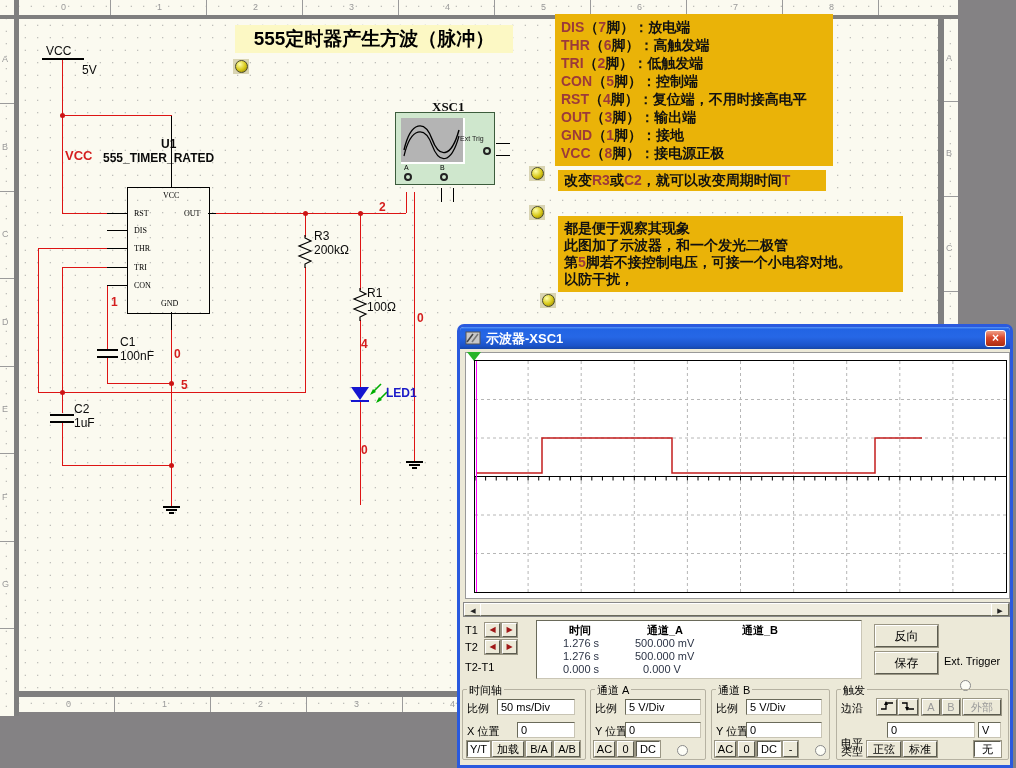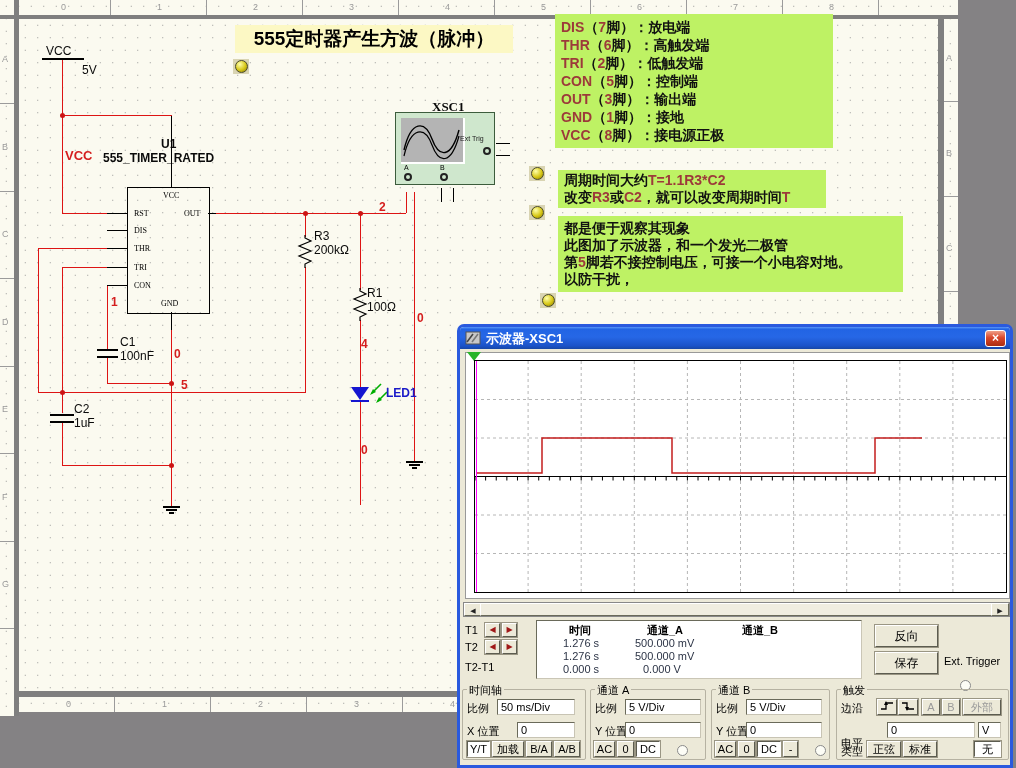--- a/index.html
+++ b/index.html
@@ -17,21 +17,21 @@
   
   .wire{position:absolute;background:#dd1414;}
   .bwire{position:absolute;background:#000;}
   .junction{position:absolute;width:5px;height:5px;border-radius:50%;background:#cc1414;}
   .netlabel{position:absolute;color:#d41e1e;font-size:12px;font-weight:600;}
   .complabel{position:absolute;color:#0a0a0a;font-size:12px;white-space:nowrap;}
   .chip{position:absolute;border:1px solid #000;}
   .pintxt{position:absolute;font-family:"Liberation Serif",serif;font-size:8px;color:#000;}
   .cap-plate{position:absolute;height:2px;background:#000;}
   .gnd-bar{position:absolute;background:#000;height:2px;}
-  .notebox{position:absolute;background:#bef264;color:#111;font-weight:bold;white-space:nowrap;}
+  .notebox{position:absolute;background:#eab308;color:#111;font-weight:bold;white-space:nowrap;}
   .notebox .latin{color:#9c3a3a;}
   .titlebox{position:absolute;background:#fcf8c4;color:#000;font-weight:bold;font-size:19px;
             text-align:center;line-height:28px;}
   .pinwrap{position:absolute;width:16px;height:15px;background:#d9d4b2;}
   .pinball{position:absolute;left:2px;top:1px;width:11px;height:11px;border-radius:50%;
            background:radial-gradient(circle at 35% 30%,#ffffa8,#d7c716 55%,#85760a);
            border:1px solid #4a4a2a;}
   
   #scope-win{position:absolute;left:457px;top:324px;width:556px;height:444px;
              background:#ece9d8;border:3px solid #2a5ade;border-radius:7px 7px 0 0;box-sizing:border-box;}
@@ -150,26 +150,26 @@
   <div class="borderbar" style="left:14px;top:0;width:5px;height:716px;"></div>
   <div class="borderbar" style="left:938px;top:15px;width:6px;height:681px;"></div>
   <div class="borderbar" style="left:14px;top:691px;width:930px;height:6px;"></div>
 
   <div class="titlebox" style="left:235px;top:25px;width:278px;height:28px;">555定时器产生方波（脉冲）</div>
   <div class="notebox" style="left:555px;top:14px;width:266px;padding:4px 6px;font-size:14px;line-height:18px;">
       <div><span class="latin">DIS</span>（<span class="latin">7</span>脚）：放电端</div>
       <div><span class="latin">THR</span>（<span class="latin">6</span>脚）：高触发端</div>
       <div><span class="latin">TRI</span>（<span class="latin">2</span>脚）：低触发端</div>
       <div><span class="latin">CON</span>（<span class="latin">5</span>脚）：控制端</div>
+      <div><span class="latin">RST</span>（<span class="latin">4</span>脚）：复位端，不用时接高电平</div>
       <div><span class="latin">OUT</span>（<span class="latin">3</span>脚）：输出端</div>
       <div><span class="latin">GND</span>（<span class="latin">1</span>脚）：接地</div>
       <div><span class="latin">VCC</span>（<span class="latin">8</span>脚）：接电源正极</div>
     </div>
   <div class="notebox" style="left:558px;top:170px;width:256px;padding:2px 6px;font-size:14px;line-height:17px;">
-      <div>周期时间大约<span class="latin">T=1.1R3*C2</span></div>
       <div>改变<span class="latin">R3</span>或<span class="latin">C2</span>，就可以改变周期时间<span class="latin">T</span></div>
     </div>
   <div class="notebox" style="left:558px;top:216px;width:333px;padding:4px 6px;font-size:14px;line-height:17px;">
       <div>都是便于观察其现象</div>
       <div>此图加了示波器，和一个发光二极管</div>
       <div>第<span class="latin">5</span>脚若不接控制电压，可接一个小电容对地。</div>
       <div>以防干扰，</div>
     </div>
 
   <div class="pinwrap" style="left:233px;top:59px;">

